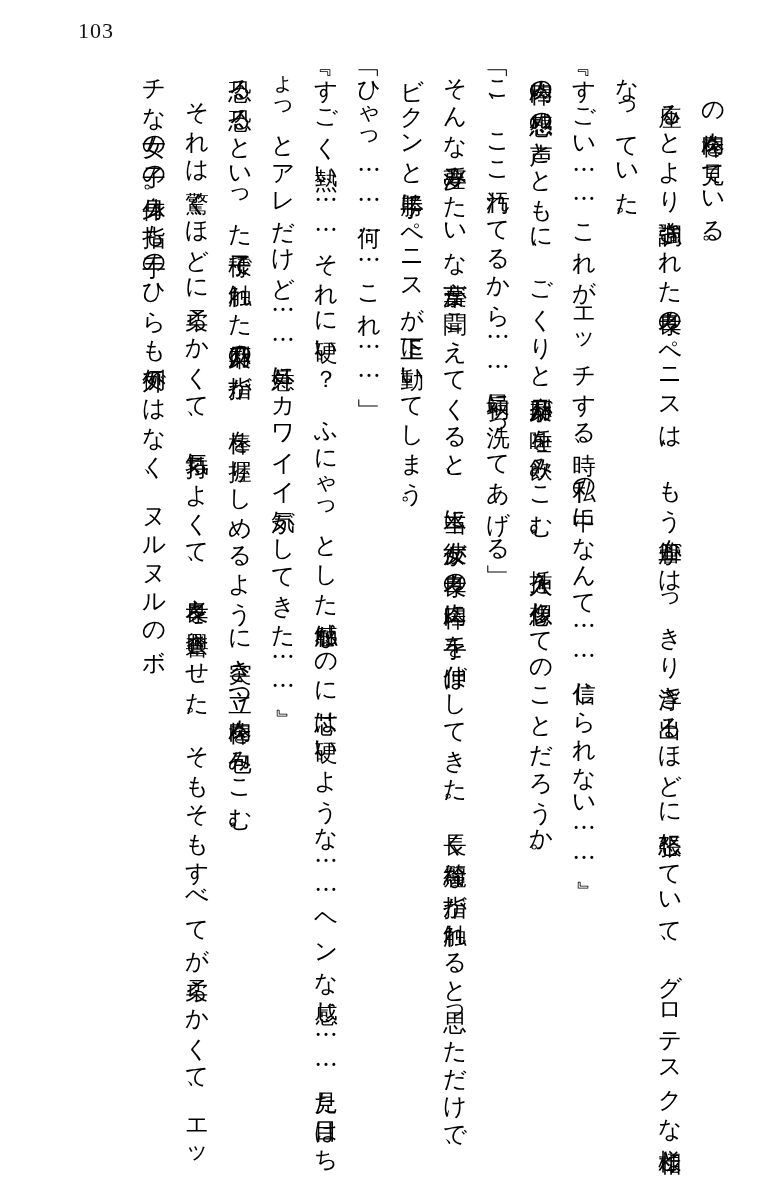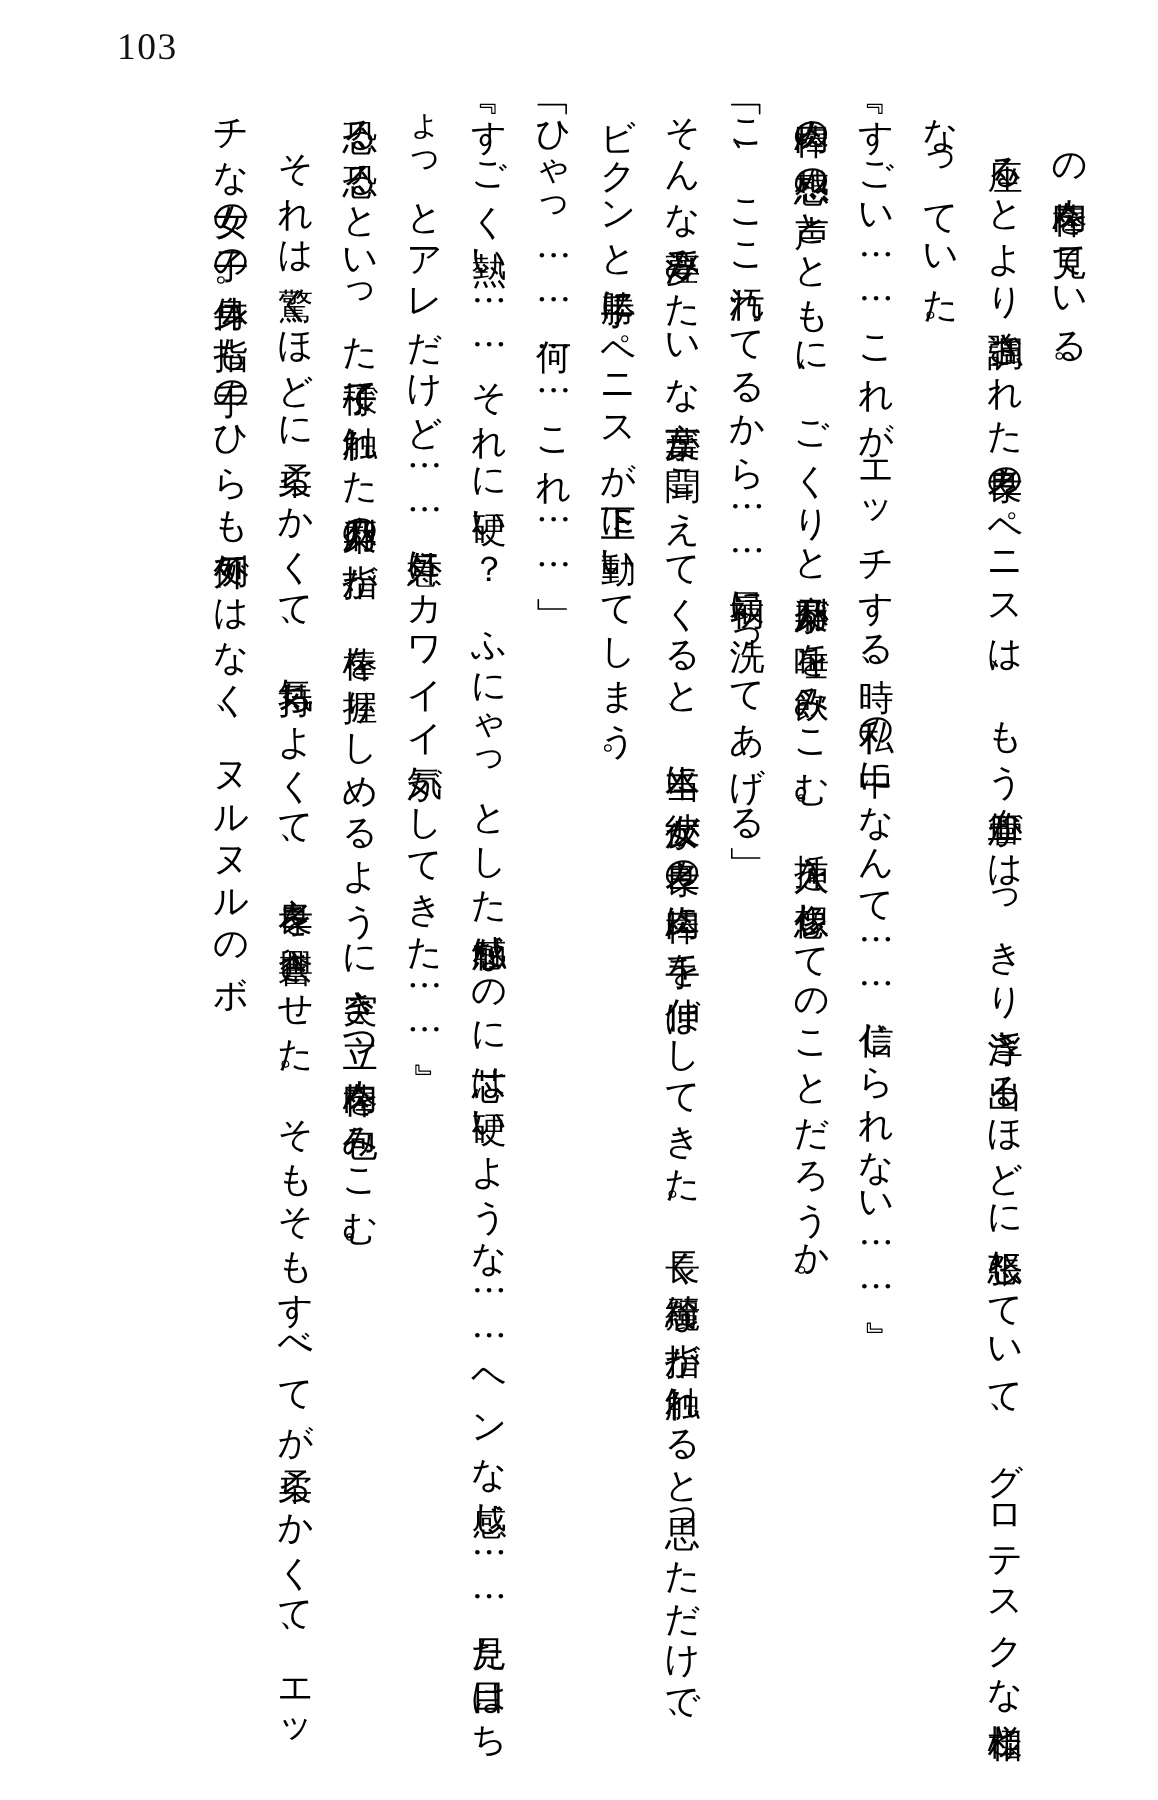--- a/index.html
+++ b/index.html
@@ -15,21 +15,21 @@
     position: relative;
     width: 772px;
     height: 1200px;
     background: #ffffff;
     overflow: hidden;
   }
   #page-number {
     position: absolute;
     top: 18px;
     left: 78px;
-    font-size: 25px;
+    font-size: 22px;
     letter-spacing: 1px;
     font-family: "Liberation Serif", "DejaVu Serif", serif;
     color: #111;
   }
   
   #text-block {
     position: absolute;
     top: 62px;
     left: 44px;
     width: 690px;

